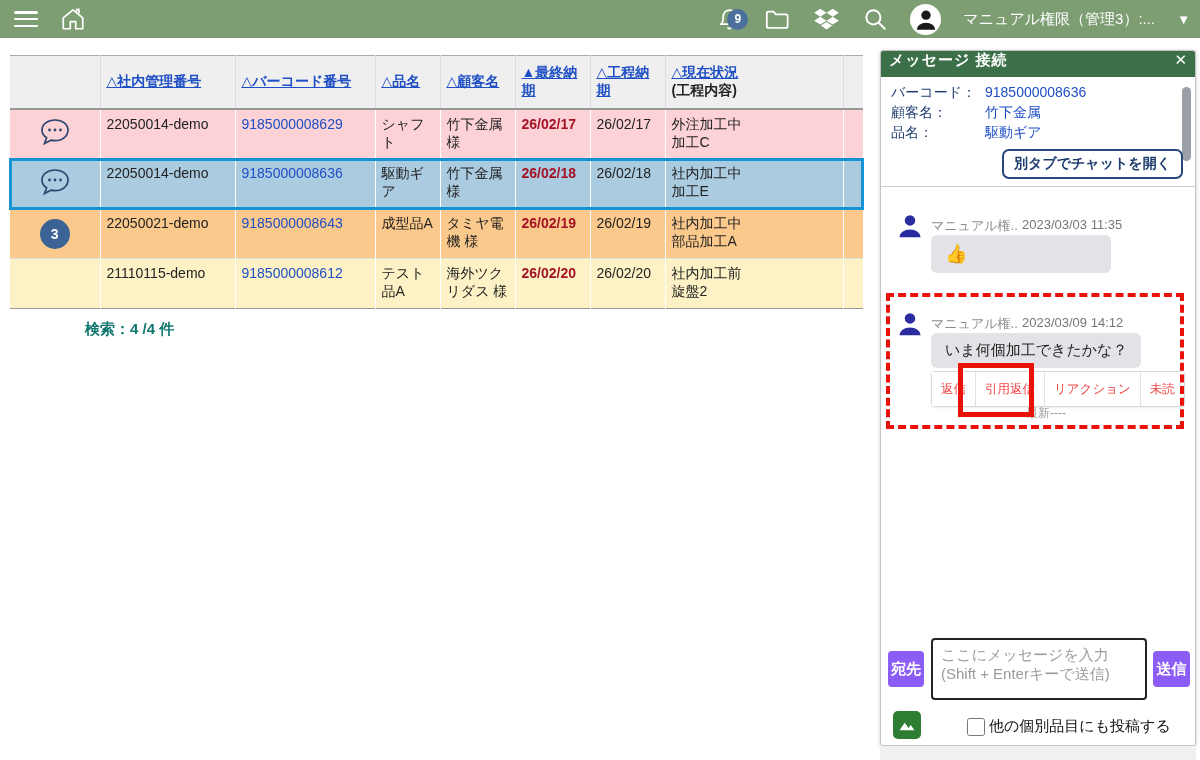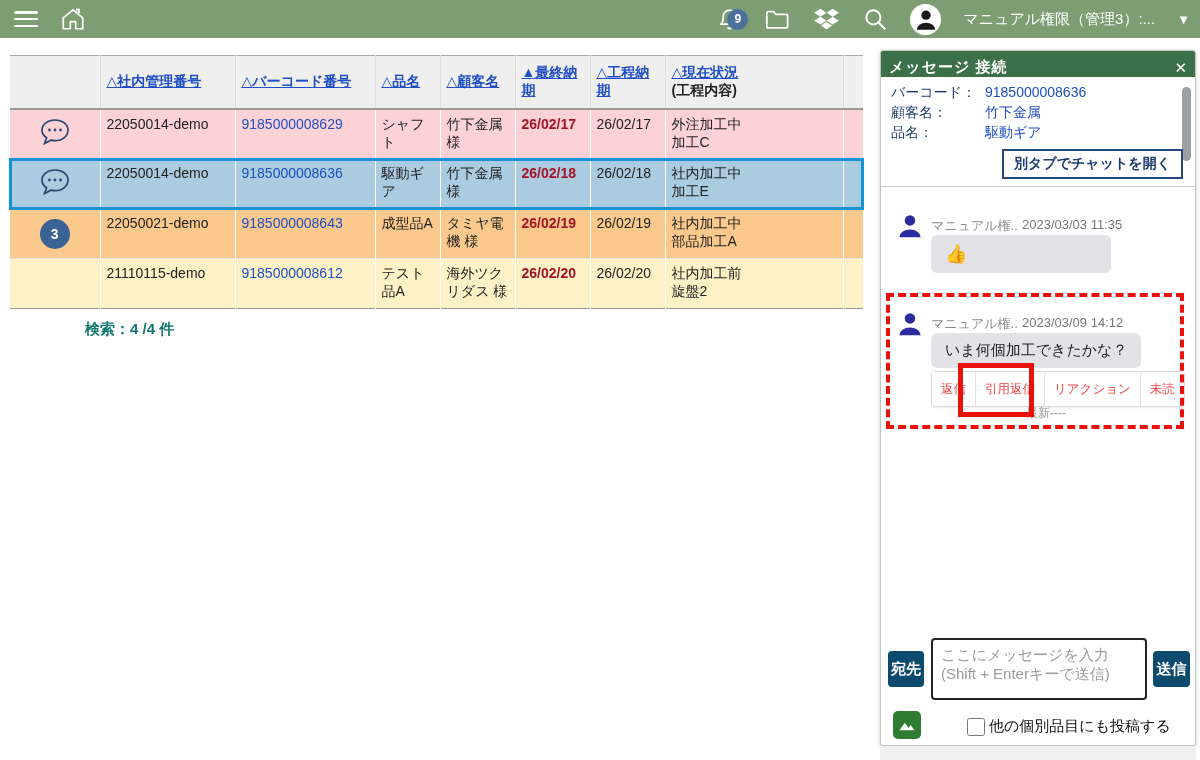--- a/index.html
+++ b/index.html
@@ -36,44 +36,44 @@
   tr.row-selected { outline:3px solid #1793d3; outline-offset:-2px; }
   tr.row-orange td { background:#fbc98b; }
   tr.row-yellow td { background:#fcf2c5; }
   .lnk { color:#1f4fc4; cursor:pointer; }
   .due-red { color:#a31225; font-weight:bold; }
   .num-badge { width:30px; height:30px; border-radius:50%; background:#3c6396; color:#fff; font-size:14px; font-weight:bold; display:inline-flex; align-items:center; justify-content:center; }
   .search-count { position:absolute; left:85px; top:320px; font-size:15px; font-weight:bold; color:#0f766e; }
 
   
   .panel { position:absolute; left:880px; top:50px; width:316px; height:696px; background:#fff; border:1px solid #c3c3c3; border-radius:3px; box-shadow:0 1px 4px rgba(0,0,0,0.18); }
-  .panel-titlebar { position:absolute; left:0; top:0; right:0; height:26px; background:#3b7049; color:#fff; display:flex; align-items:flex-end; padding:0 8px; border-radius:2px 2px 0 0; }
+  .panel-titlebar { position:absolute; left:0; top:0; right:0; height:26px; background:#3b7049; color:#fff; display:flex; align-items:flex-start; padding:0 8px; border-radius:2px 2px 0 0; }
   .panel-title { font-size:15px; font-weight:bold; letter-spacing:1px; }
   .panel-close { margin-left:auto; color:#fff; font-size:15px; cursor:pointer; }
   .info-row { position:absolute; left:10px; font-size:14px; }
   .info-label { color:#1d3c6e; display:inline-block; width:94px; }
   .info-value { color:#1f4fc4; }
   .pscroll { position:absolute; right:4px; top:36px; width:9px; height:74px; background:#9aa0a6; border-radius:5px; }
-  .open-chat-btn { position:absolute; right:12px; top:98px; border:2px solid #27477c; border-radius:0; background:#fff; color:#1d3c6e; font-weight:bold; font-size:14px; padding:4px 10px; cursor:pointer; }
+  .open-chat-btn { position:absolute; right:12px; top:98px; border:2px solid #27477c; border-radius:7px; background:#fff; color:#1d3c6e; font-weight:bold; font-size:14px; padding:4px 10px; cursor:pointer; }
   .panel-divider { position:absolute; left:0; right:0; top:135px; border-top:1px solid #ccc; }
 
   .msg-avatar { position:absolute; width:30px; height:30px; }
   .msg-name { position:absolute; color:#8a8a8a; font-size:13px; width:88px; white-space:nowrap; overflow:hidden; }
   .msg-time { position:absolute; color:#777; font-size:13px; }
   .msg-bubble { position:absolute; left:50px; background:#e3e3e7; border-radius:6px; padding:8px 14px; font-size:15px; color:#222; white-space:nowrap; }
   .dashed-box { position:absolute; left:5px; top:242px; width:298px; height:136px; border:4px dashed #ea1208; z-index:4; pointer-events:none; }
   .actions-bar { position:absolute; left:50px; top:320px; height:36px; display:flex; background:#fff; border:1px solid #d9d9d9; border-radius:4px; box-shadow:0 1px 2px rgba(0,0,0,0.08); z-index:2; }
   .action-btn { font-size:12.5px; color:#ef4444; padding:0 9px; display:flex; align-items:center; border-left:1px solid #e2e2e2; cursor:pointer; white-space:nowrap; background:#fff; }
   .action-btn:first-child { border-left:none; }
   .solid-box { position:absolute; left:77px; top:312px; width:76px; height:54px; border:5px solid #e81208; z-index:6; pointer-events:none; }
   .latest-divider { position:absolute; left:0; right:0; top:354px; text-align:center; color:#999; font-size:12px; z-index:1; }
 
   .composer-textarea { position:absolute; left:50px; top:587px; width:216px; height:62px; border:2px solid #222; border-radius:4px; resize:none; font-family:inherit; font-size:15px; padding:6px 8px; color:#222; outline:none; }
   .composer-textarea::placeholder { color:#9b9b9b; white-space:pre-line; }
-  .green-btn { position:absolute; width:36px; height:36px; background:#0c4a6e; color:#fff; font-size:15px; font-weight:bold; border:none; border-radius:4px; display:flex; align-items:center; justify-content:center; cursor:pointer; }
+  .green-btn { position:absolute; width:36px; height:36px; background:#8b5cf6; color:#fff; font-size:15px; font-weight:bold; border:none; border-radius:4px; display:flex; align-items:center; justify-content:center; cursor:pointer; }
   .to-btn { left:7px; top:600px; }
   .send-btn { left:272px; top:600px; width:37px; }
   .img-btn { position:absolute; left:12px; top:660px; width:28px; height:28px; background:#2e7d32; border-radius:5px; display:flex; align-items:center; justify-content:center; cursor:pointer; }
   .chk-row { position:absolute; left:86px; top:666px; display:flex; align-items:center; }
   .chk-row input { width:18px; height:18px; margin-right:4px; accent-color:#fff; }
   .chk-label { font-size:15px; color:#111; }
   .bottom-strip { position:absolute; left:880px; top:746px; width:316px; height:14px; background:#f0f0f0; }
 </style>
 </head>
 <body>

